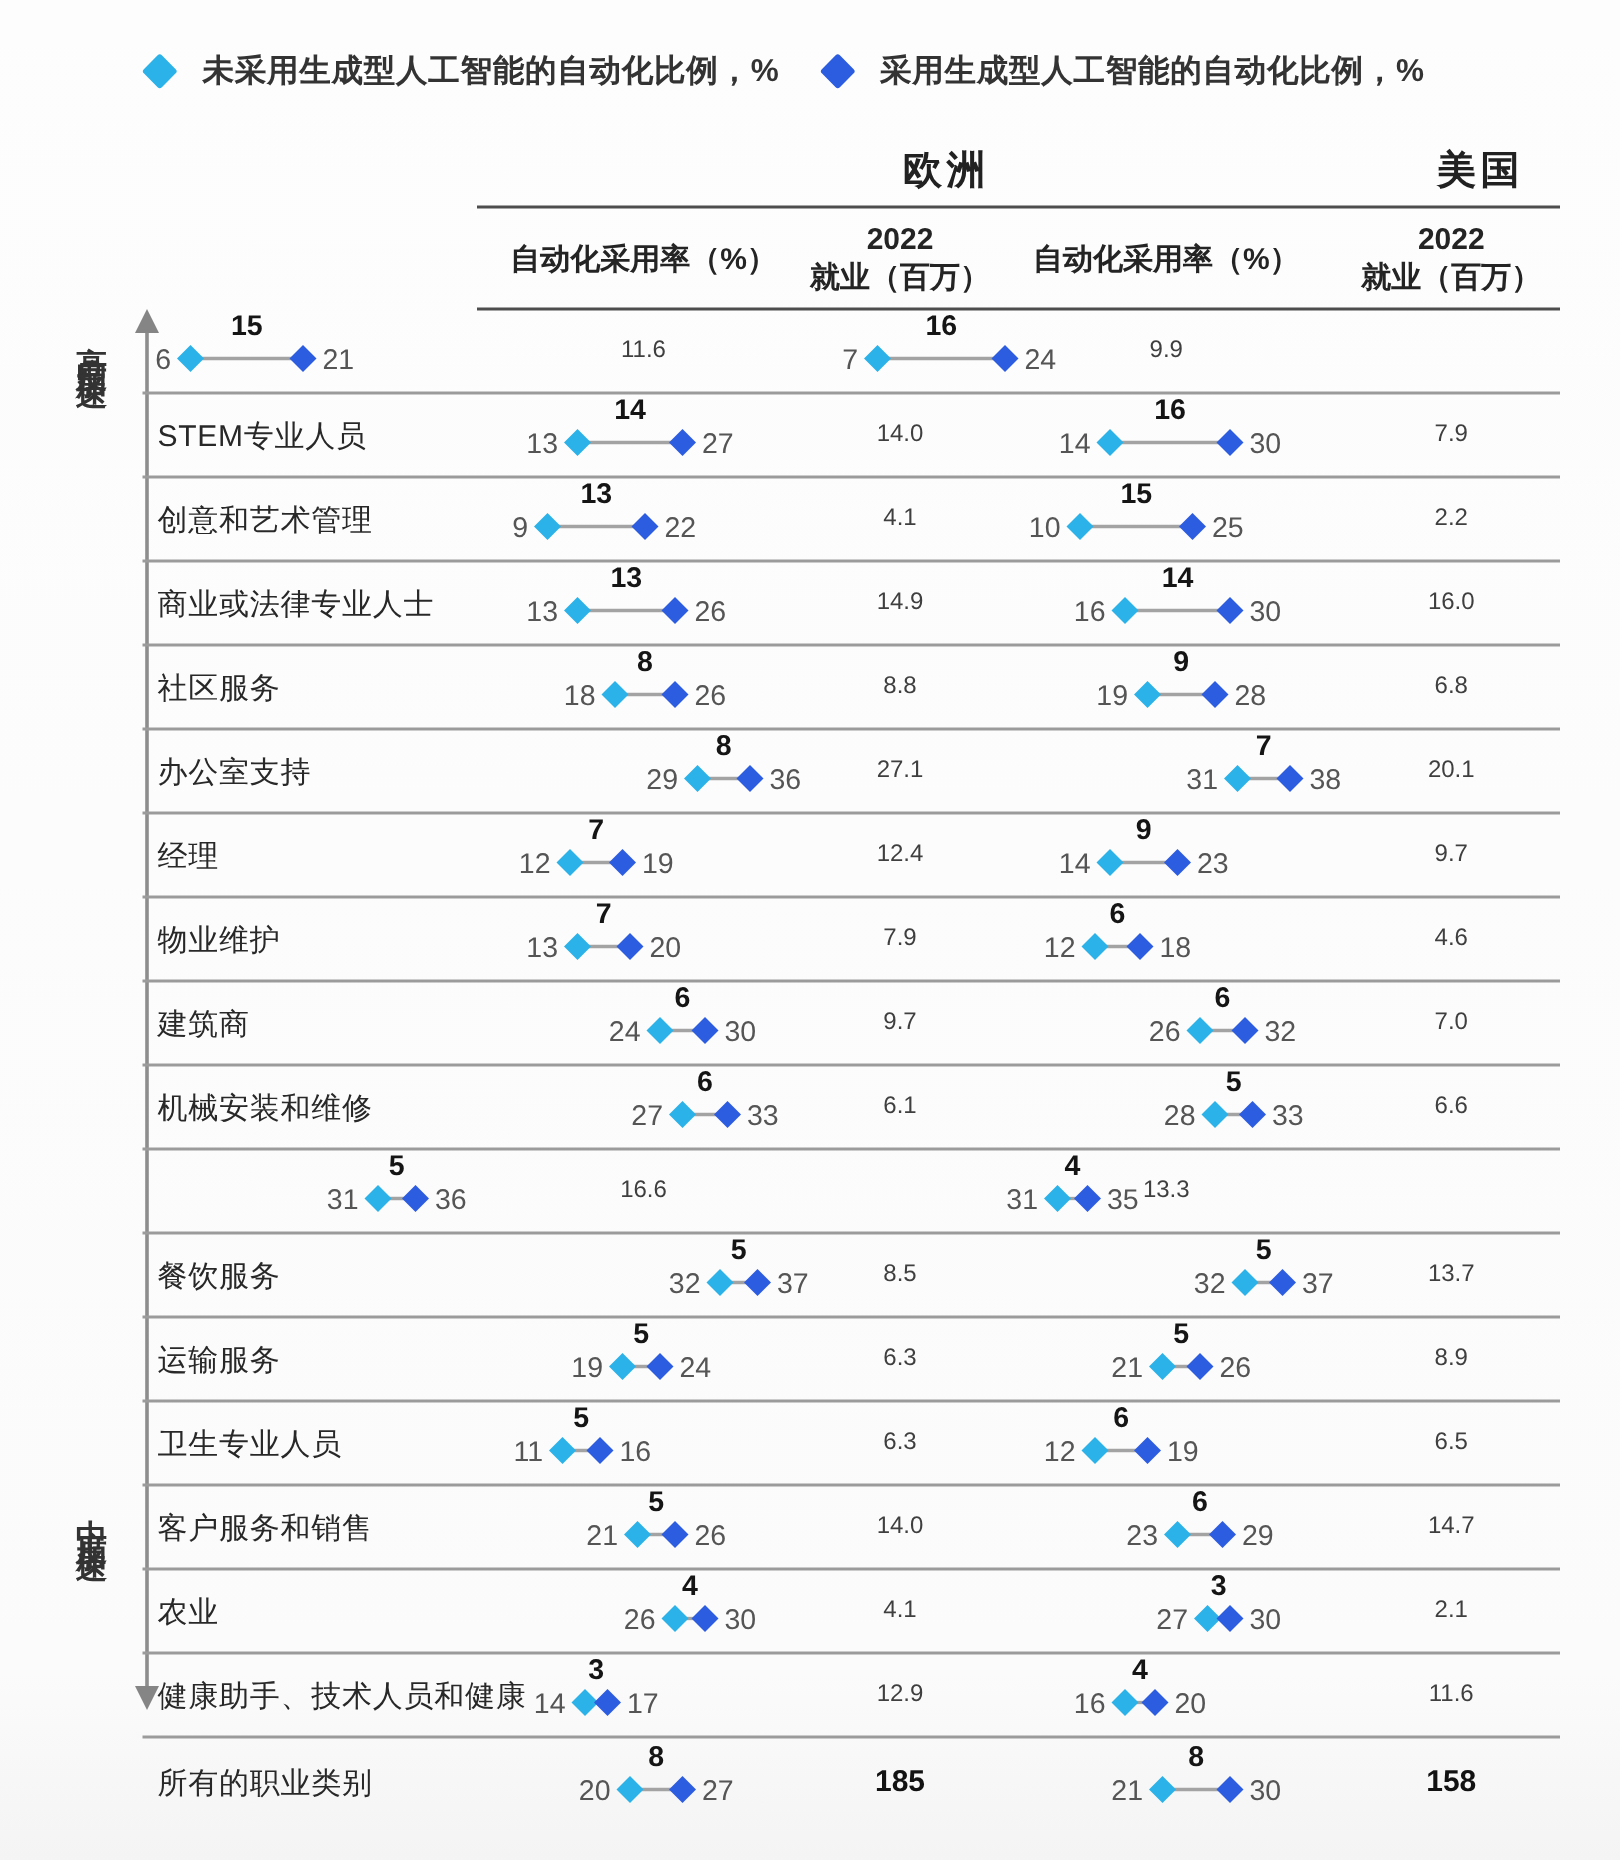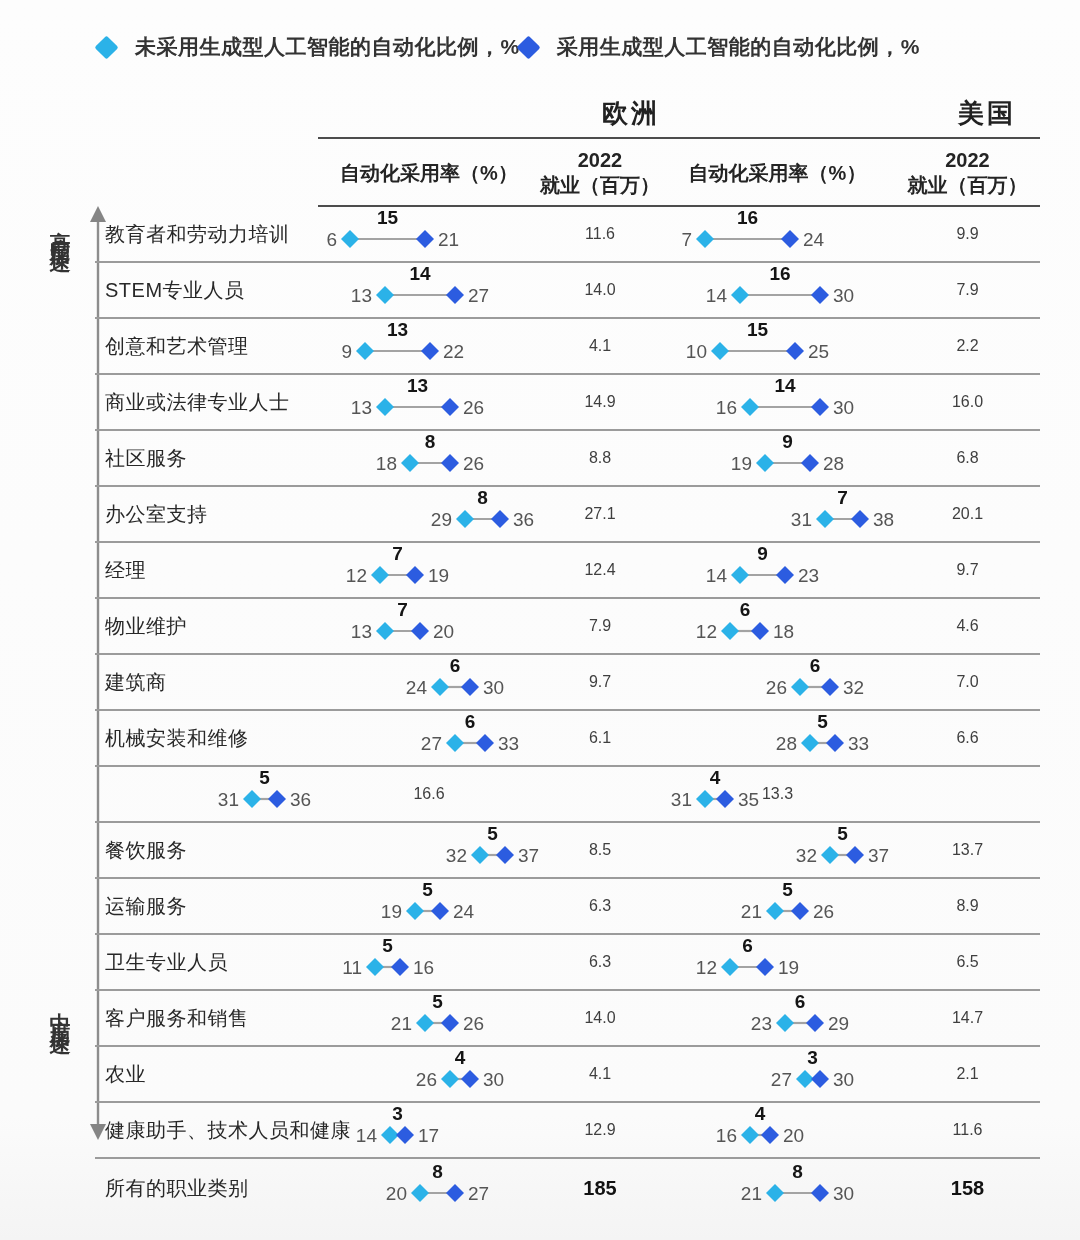--- a/index.html
+++ b/index.html
@@ -2,21 +2,21 @@
 <html><head>
 <meta charset="utf-8">
 <style>
   html,body{margin:0;padding:0;background:#f2f2f2;}
   .stage{
     position:relative;width:1080px;height:1240px;margin:0 auto;
     background:linear-gradient(180deg,#fdfdfd 0%,#fbfbfb 90%,#f4f4f4 100%);
     font-family:"Liberation Sans","DejaVu Sans",sans-serif;overflow:hidden;
   }
   
-  .legend{position:absolute;top:33px;left:98px;display:flex;align-items:center;}
+  .legend{position:absolute;top:33px;left:98px;display:flex;align-items:center;gap:30px;}
   .legend-item{display:flex;align-items:center;gap:20px;}
   .diamond{width:17px;height:17px;transform:rotate(45deg);border-radius:2px;flex:0 0 auto;}
   .legend-label{font-size:21px;color:#333;font-weight:600;letter-spacing:.5px;white-space:nowrap;}
   
   .region-title{position:absolute;top:96px;text-align:right;font-size:26px;font-weight:700;color:#212121;letter-spacing:3px;}
   .region-eu{left:318px;width:342px;}
   .region-us{left:636px;width:380px;}
   .hline{position:absolute;left:318px;width:722px;height:2px;background:#4d4d4d;}
   .hline-1{top:137px;}
   .hline-2{top:205px;}
@@ -80,21 +80,20 @@
   <svg class="axis-arrow" width="24" height="936">
     <line x1="12" y1="14" x2="12" y2="922" stroke="#8d8d8d" stroke-width="2.4"></line>
     <polygon points="12,1 4,17 20,17" fill="#858585"></polygon>
     <polygon points="12,935 4,919 20,919" fill="#858585"></polygon>
   </svg>
   <div class="axis-label top">高度加速</div>
   <div class="axis-label bottom">中度加速</div>
 
   <div class="rows" id="rows">
       <div class="row">
-        <div class="cat">教育者和劳动力培训</div>
         <svg width="222" height="54" class="dumbbell">
           <line x1="32" y1="32" x2="107" y2="32" stroke="#a3a3a3" stroke-width="2.2"></line>
           <text x="69.5" y="16.5" class="diff-t" text-anchor="middle">15</text>
           <polygon points="32,23 41,32 32,41 23,32" fill="#2bb2e8"></polygon>
           <polygon points="107,23 116,32 107,41 98,32" fill="#2c5ce0"></polygon>
           <text x="19" y="39" class="val-t" text-anchor="end">6</text>
           <text x="120" y="39" class="val-t" text-anchor="start">21</text>
         </svg>
         <div class="emp">11.6</div>
         <svg width="235" height="54" class="dumbbell">

